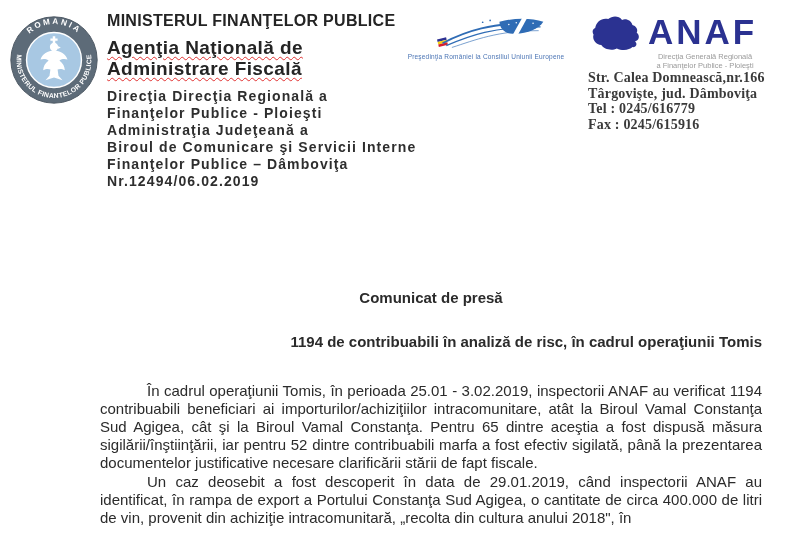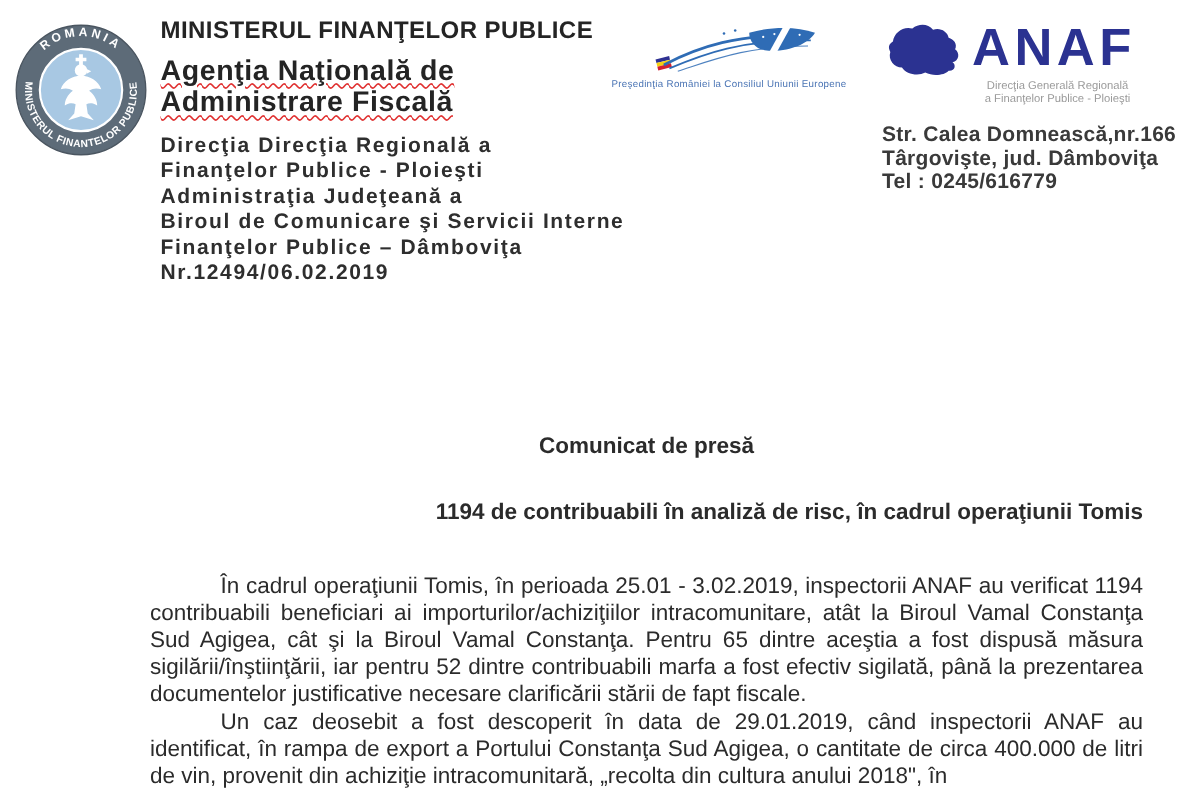--- a/index.html
+++ b/index.html
@@ -26,21 +26,21 @@
   .swoosh{width:112px;height:38px;display:block;margin:0 auto 0 32px;}
   .ro-domain{font-size:21px;line-height:20px;color:#1d1d30;letter-spacing:.4px;margin-top:0;}
   .ro-tagline{font-size:6.5px;line-height:7px;color:#4a74b4;margin-top:1px;letter-spacing:.2px;white-space:nowrap;}
 
   
   .hright{position:absolute;left:588px;top:12px;width:205px;}
   .anaf-row{display:flex;align-items:center;height:40px;}
   .romap{width:56px;height:38px;flex:0 0 auto;}
   .anaf-word{font-size:35px;font-weight:bold;color:#2b3291;letter-spacing:3px;line-height:38px;margin-left:4px;}
   .anaf-sub{font-size:7.5px;line-height:8.5px;color:#9a9a9a;text-align:center;width:150px;margin-left:42px;margin-top:1px;}
-  .addr{margin-top:12px;font-size:14px;font-weight:bold;color:#3a3a3a;line-height:15.5px;letter-spacing:.2px;}
+  .addr{margin-top:0;font-size:14px;font-weight:bold;color:#3a3a3a;line-height:15.5px;letter-spacing:.2px;font-family:Liberation Serif, serif;}
   .addr div{white-space:nowrap;}
 
   
   .docbody{position:absolute;left:100px;top:289px;width:662px;font-size:15px;color:#2b2b2b;}
   .doc-title{font-weight:bold;text-align:center;line-height:18px;}
   .doc-subtitle{font-weight:bold;text-align:right;line-height:18px;margin-top:26px;}
   .para{text-align:justify;line-height:18px;margin:0;text-indent:47px;}
   .p1{margin-top:31px;}
   .p2{margin-top:1px;}
 </style>
@@ -121,20 +121,21 @@
       <span class="anaf-word">ANAF</span>
     </div>
     <div class="anaf-sub">
       <div>Direcţia Generală Regională</div>
       <div>a Finanţelor Publice - Ploieşti</div>
     </div>
     <div class="addr">
       <div>Str. Calea Domnească,nr.166</div>
       <div>Târgovişte, jud. Dâmboviţa</div>
       <div>Tel :  0245/616779</div>
+      <div>Fax : 0245/615916</div>
     </div>
   </div>
 
   <div class="docbody">
     <div class="doc-title">Comunicat de presă</div>
     <div class="doc-subtitle">1194 de contribuabili în analiză de risc, în cadrul operaţiunii Tomis</div>
     <p class="para p1">În cadrul operaţiunii Tomis, în perioada 25.01 - 3.02.2019, inspectorii ANAF au verificat 1194 contribuabili beneficiari ai importurilor/achiziţiilor intracomunitare, atât la Biroul Vamal Constanţa Sud Agigea, cât şi la Biroul Vamal Constanţa. Pentru 65 dintre aceştia a fost dispusă măsura sigilării/înştiinţării, iar pentru 52 dintre contribuabili marfa a fost efectiv sigilată, până la prezentarea documentelor justificative necesare clarificării stării de fapt fiscale.</p>
     <p class="para p2">Un caz deosebit a fost descoperit în data de 29.01.2019, când inspectorii ANAF au identificat, în rampa de export a Portului Constanţa Sud Agigea, o cantitate de circa 400.000 de litri de vin, provenit din achiziţie intracomunitară, „recolta din cultura anului 2018", în</p>
   </div>
 

